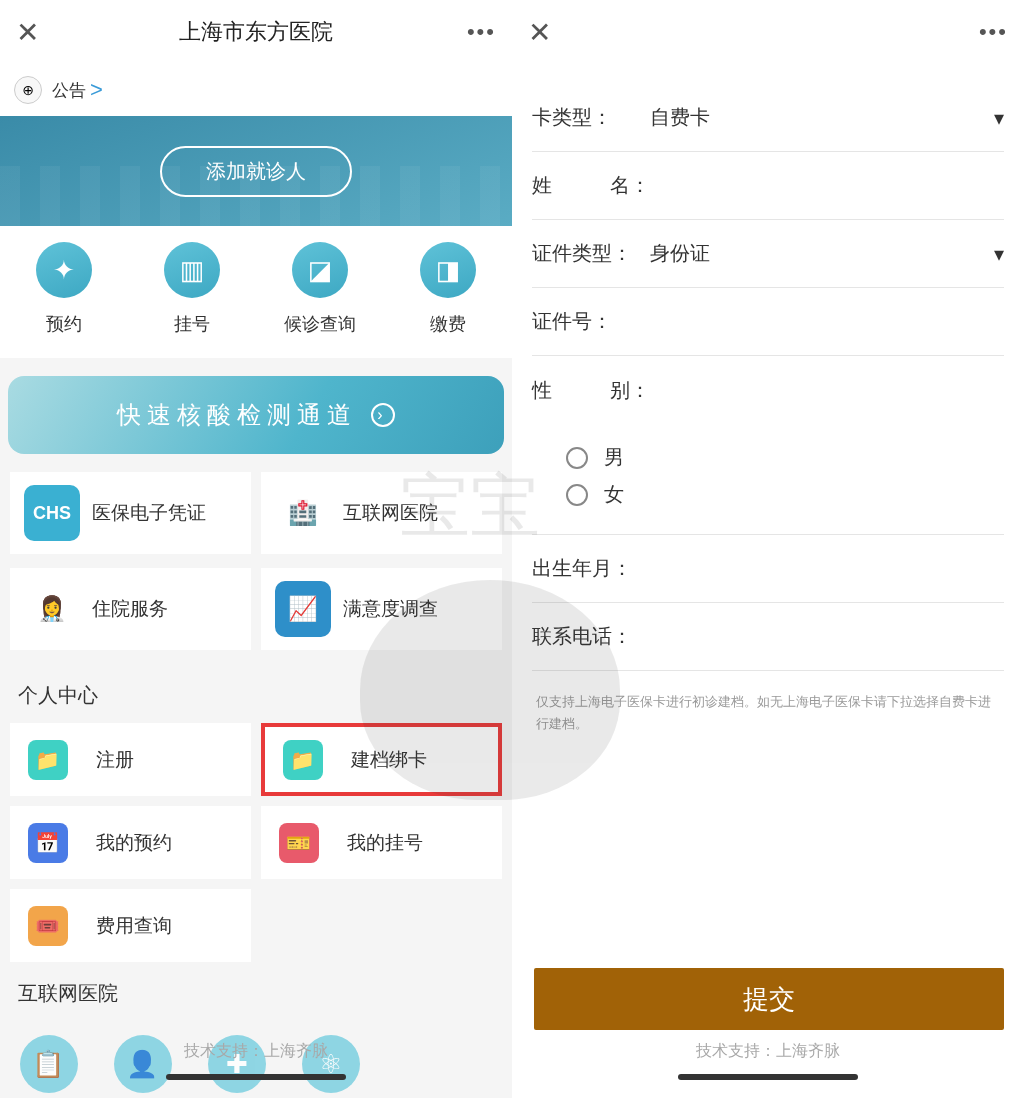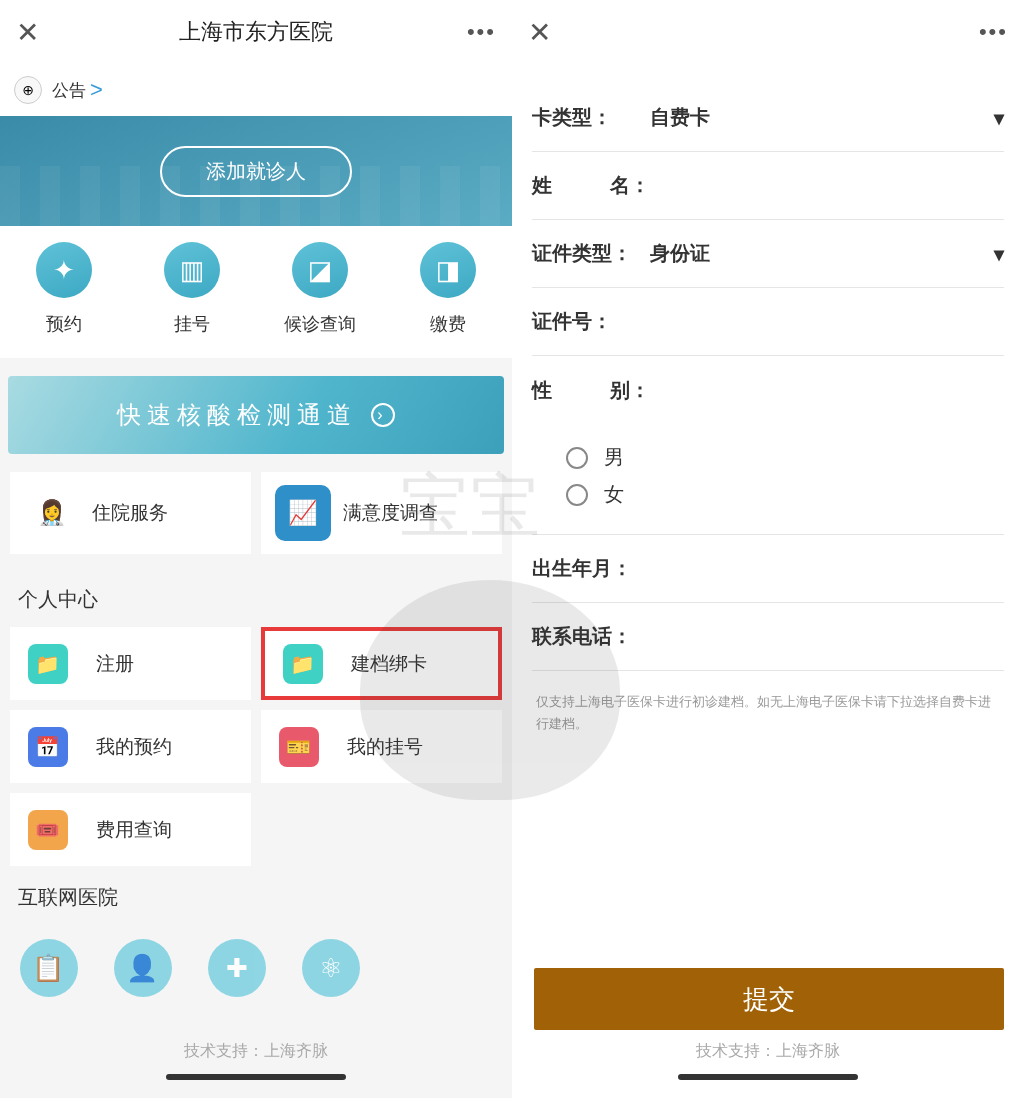--- a/index.html
+++ b/index.html
@@ -22,21 +22,21 @@
 
 .hero { height: 110px; background: linear-gradient(160deg, #3a8ba8 0%, #5aacc4 100%); display: flex; align-items: center; justify-content: center; position:relative; overflow:hidden; }
 .hero::before { content:""; position:absolute; bottom:0; left:0; right:0; height:60px; background: repeating-linear-gradient(90deg, rgba(255,255,255,0.05) 0 20px, transparent 20px 40px); }
 .hero-btn { border: 2px solid #fff; color: #fff; border-radius: 28px; padding: 10px 44px; font-size: 20px; background: transparent; cursor: pointer; position:relative; }
 
 .quick-grid { background: #fff; display: flex; padding: 16px 0 22px; }
 .quick-item { flex: 1; display: flex; flex-direction: column; align-items: center; cursor: pointer; }
 .quick-icon { width: 56px; height: 56px; border-radius: 50%; background: linear-gradient(160deg, #5fc2d8, #3da8c3); margin-bottom: 14px; display:flex; align-items:center; justify-content:center; color:#fff; font-size:26px; }
 .quick-label { font-size: 18px; color: #333; }
 
-.banner { margin: 18px 8px; height: 78px; border-radius: 4px; background: linear-gradient(120deg, #a9dbe2 0%, #4fb5cc 60%, #3da0bb 100%); display: flex; align-items: center; justify-content: center; color: #fff; font-size: 24px; letter-spacing: 6px; cursor: pointer; }
+.banner { margin: 18px 8px; height: 78px; border-radius: 16px; background: linear-gradient(120deg, #a9dbe2 0%, #4fb5cc 60%, #3da0bb 100%); display: flex; align-items: center; justify-content: center; color: #fff; font-size: 24px; letter-spacing: 6px; cursor: pointer; }
 .banner-arrow { margin-left: 14px; width:24px; height:24px; border:2px solid #fff; border-radius:50%; display:inline-flex; align-items:center; justify-content:center; font-size:16px; }
 
 .sv-row { display: flex; gap: 10px; padding: 0 10px; margin-bottom: 14px; }
 .sv-card { flex: 1; background: #fff; height: 82px; display: flex; align-items: center; padding: 0 14px; cursor: pointer; }
 .sv-ico { width: 56px; height: 56px; border-radius: 10px; margin-right: 12px; display:flex; align-items:center; justify-content:center; font-size:24px; color:#fff; }
 .sv-ico.chs { background:#3ab0d2; font-weight:bold; font-size:18px; }
 .sv-label { font-size: 19px; color: #333; }
 
 .section-title { font-size: 20px; color: #333; padding: 18px 18px 14px; }
 
@@ -47,21 +47,21 @@
 .pc-label { font-size: 19px; color: #333; }
 
 .service-icons { display: flex; gap: 36px; padding: 14px 20px 0; }
 .srv-circ { width: 58px; height: 58px; border-radius: 50%; background: #7dd0e0; opacity: 0.85; display:flex; align-items:center; justify-content:center; color:#fff; font-size:26px; }
 
 .footer { position: absolute; bottom: 0; left: 0; right: 0; text-align: center; font-size: 16px; color: #a8a8a8; padding: 10px 0 18px; }
 .footer-bar { width: 180px; height: 6px; background: #333; border-radius: 4px; margin: 12px auto 0; }
 
 
 .form { flex: 1; padding: 20px 20px 0; position:relative; }
-.form-row { display: flex; align-items: center; min-height: 68px; border-bottom: 1px solid #e5e5e5; font-size: 20px; position:relative;font-weight:bold; }
+.form-row { display: flex; align-items: center; min-height: 68px; border-bottom: 1px solid #e5e5e5; font-size: 20px; position:relative; }
 .form-label { width: 118px; color: #333; display:flex; justify-content:space-between; }
 .form-label span { display:inline-block; }
 .form-value { flex: 1; color: #333; }
 .form-caret { color: #333; font-size: 20px; }
 .radio-group { padding: 10px 0 16px 34px; border-bottom: 1px solid #e5e5e5; }
 .radio-item { display: flex; align-items: center; margin: 10px 0; font-size: 20px; color: #333; cursor: pointer; }
 .radio-circle { width: 22px; height: 22px; border: 2px solid #888; border-radius: 50%; margin-right: 16px; }
 .hint { color: #999; font-size: 13px; line-height: 1.7; padding: 20px 4px; }
 .submit { position: absolute; bottom: 68px; left: 22px; right: 20px; height: 62px; background: #a16207; color: #fff; font-size: 26px; border: none; border-radius: 2px; cursor: pointer; }
 
@@ -109,20 +109,30 @@
     </div>
   </div>
 
   <div class="banner">
     <span>快速核酸检测通道</span>
     <span class="banner-arrow">›</span>
   </div>
 
   <div class="sv-row">
     <div class="sv-card">
+      <div class="sv-ico chs">CHS</div>
+      <div class="sv-label">医保电子凭证</div>
+    </div>
+    <div class="sv-card">
+      <div class="sv-ico" style="background:#fff;">🏥</div>
+      <div class="sv-label">互联网医院</div>
+    </div>
+  </div>
+  <div class="sv-row">
+    <div class="sv-card">
       <div class="sv-ico" style="background:#fff;">👩‍⚕️</div>
       <div class="sv-label">住院服务</div>
     </div>
     <div class="sv-card">
       <div class="sv-ico" style="background:#2e8fc9;">📈</div>
       <div class="sv-label">满意度调查</div>
     </div>
   </div>
 
   <div class="section-title">个人中心</div>

